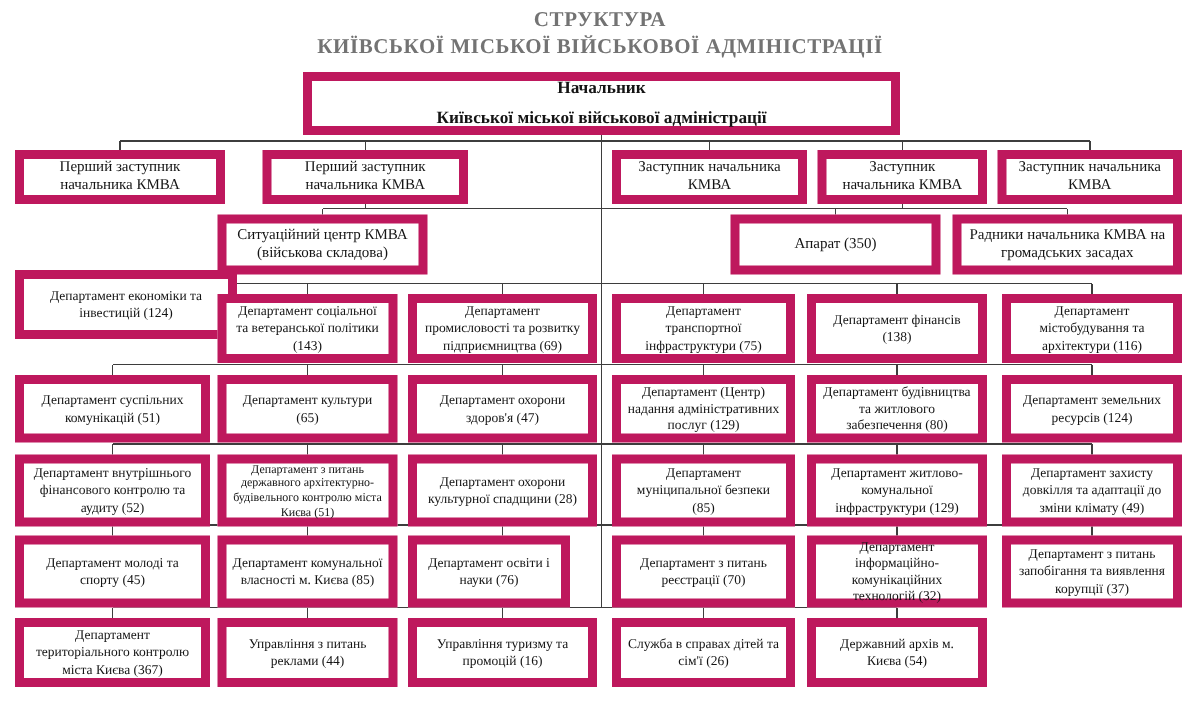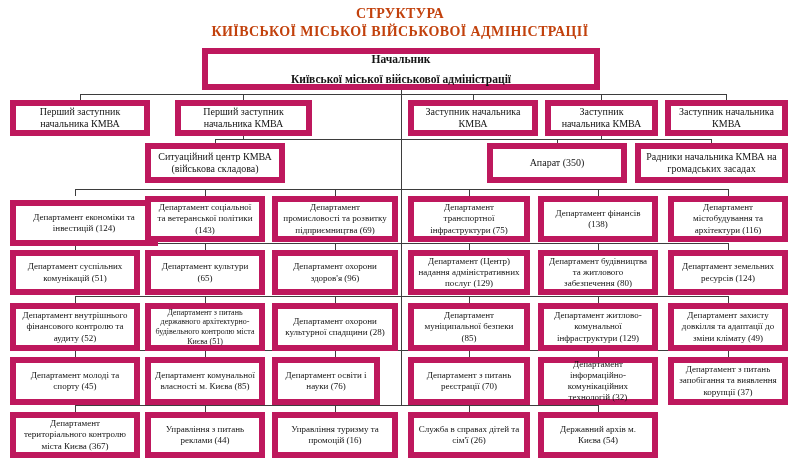--- a/index.html
+++ b/index.html
@@ -8,21 +8,21 @@
     width:800px;height:468px;
     background:#ffffff;
     font-family:"Liberation Serif","DejaVu Serif",serif;
     color:#141414;
     overflow:hidden;
   }
   .title-line{
     position:absolute;left:0;width:800px;
     text-align:center;font-weight:bold;
     font-size:14px;letter-spacing:.4px;
-    color:#c2410c;
+    color:#737373;
   }
   #connectors{position:absolute;left:0;top:0;}
   .box{
     position:absolute;box-sizing:border-box;
     border:6px solid #be185d;background:#ffffff;
     display:flex;align-items:center;justify-content:center;
     text-align:center;padding:1px 4px;
     line-height:1.24;
   }
   .root{font-weight:bold;font-size:11.5px;flex-direction:column;row-gap:5px;}
@@ -109,21 +109,21 @@
     </div>
     <div class="box lvl2" style="left: 145px; top: 143px; width: 140px; height: 40px;">
       <span>Ситуаційний центр КМВА (військова складова)</span>
     </div>
     <div class="box lvl2" style="left: 487px; top: 143px; width: 140px; height: 40px;">
       <span>Апарат (350)</span>
     </div>
     <div class="box lvl2" style="left: 635px; top: 143px; width: 153px; height: 40px;">
       <span>Радники начальника КМВА на громадських засадах</span>
     </div>
-    <div class="box dept" style="left: 10px; top: 200px; width: 148px; height: 46px;">
+    <div class="box dept" style="left: 10px; top: 180px; width: 148px; height: 46px;">
       <span>Департамент економіки та інвестицій (124)</span>
     </div>
     <div class="box dept" style="left: 145px; top: 196px; width: 120px; height: 46px;">
       <span>Департамент соціальної та ветеранської політики (143)</span>
     </div>
     <div class="box dept" style="left: 272px; top: 196px; width: 126px; height: 46px;">
       <span>Департамент промисловості та розвитку підприємництва (69)</span>
     </div>
     <div class="box dept" style="left: 408px; top: 196px; width: 122px; height: 46px; justify-content: flex-end;">
       <span>Департамент транспортної інфраструктури (75)</span>
@@ -134,21 +134,21 @@
     <div class="box dept" style="left: 668px; top: 196px; width: 120px; height: 46px;">
       <span>Департамент містобудування та архітектури (116)</span>
     </div>
     <div class="box dept" style="left: 10px; top: 250px; width: 130px; height: 45px;">
       <span>Департамент суспільних комунікацій (51)</span>
     </div>
     <div class="box dept" style="left: 145px; top: 250px; width: 120px; height: 45px;">
       <span>Департамент культури (65)</span>
     </div>
     <div class="box dept" style="left: 272px; top: 250px; width: 126px; height: 45px;">
-      <span>Департамент охорони здоров'я (96)</span>
+      <span>Департамент охорони здоров'я (47)</span>
     </div>
     <div class="box dept" style="left: 408px; top: 250px; width: 122px; height: 45px;">
       <span>Департамент (Центр) надання адміністративних послуг (129)</span>
     </div>
     <div class="box dept" style="left: 538px; top: 250px; width: 120px; height: 45px;">
       <span>Департамент будівництва та житлового забезпечення (80)</span>
     </div>
     <div class="box dept" style="left: 668px; top: 250px; width: 120px; height: 45px;">
       <span>Департамент земельних ресурсів (124)</span>
     </div>

